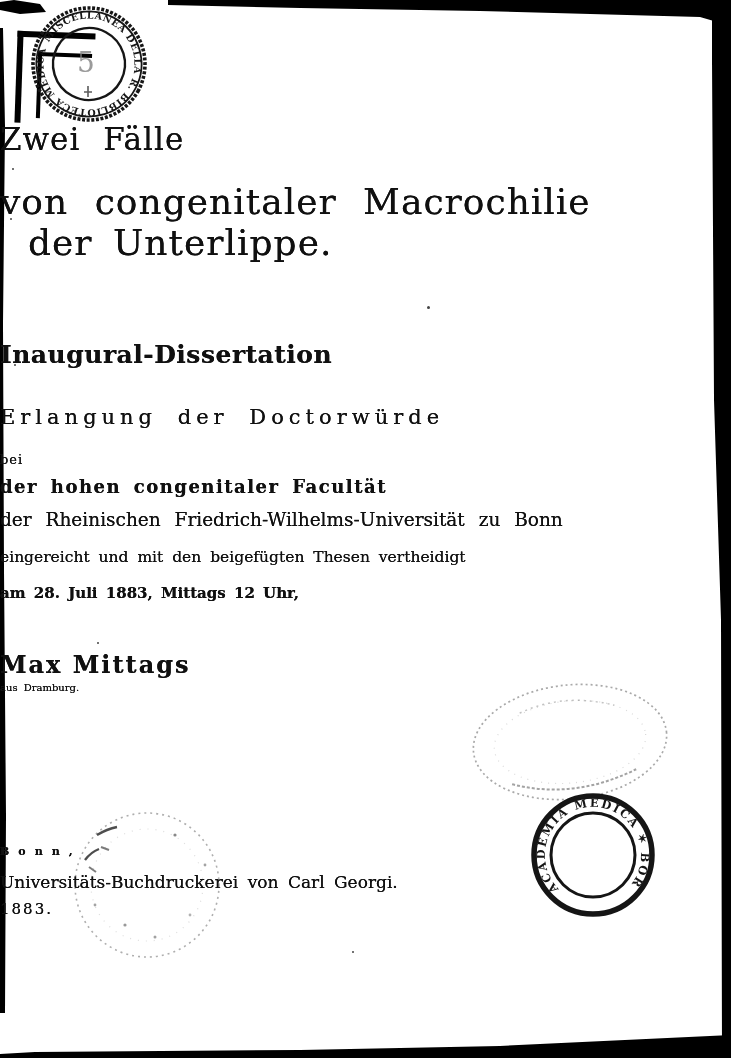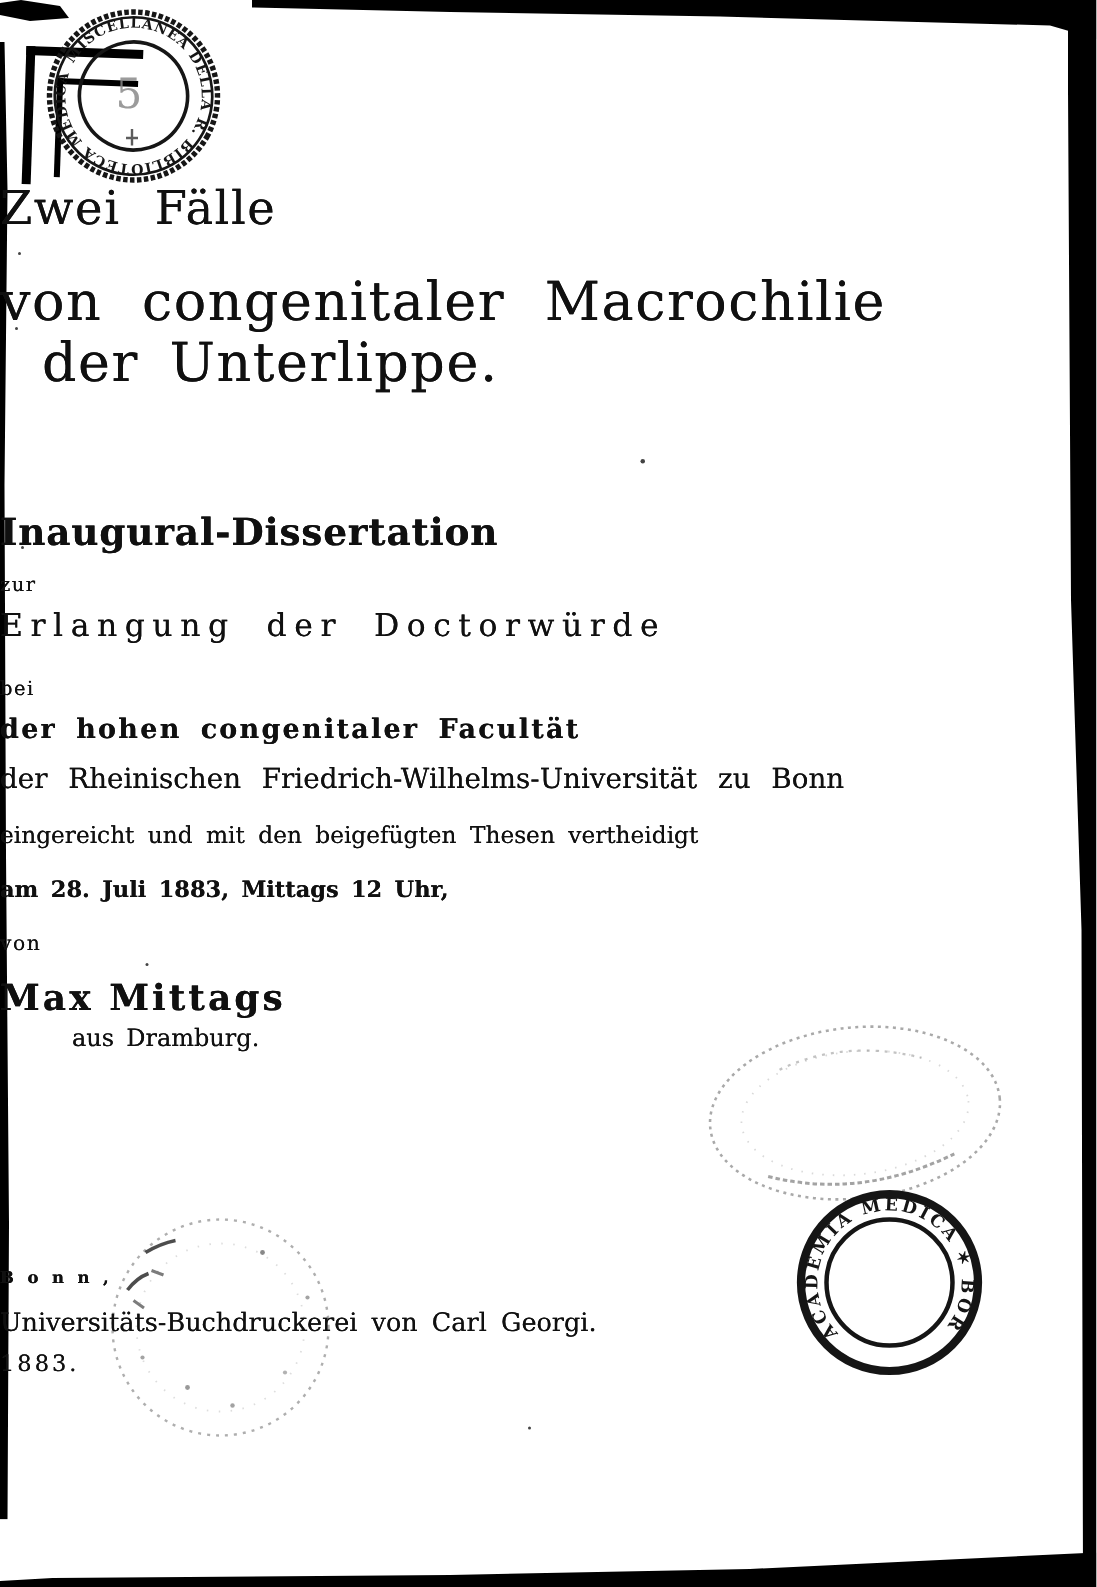--- a/index.html
+++ b/index.html
@@ -24,21 +24,21 @@
   .heading  { top:340px; font-size:25px; font-weight:bold; letter-spacing:.5px; }
   .zur      { top:383px; font-size:13px; letter-spacing:1px; }
   .degree   { top:405px; font-size:21px; letter-spacing:5px; word-spacing:9px; }
   .bei      { top:452px; font-size:13px; letter-spacing:1px; }
   .faculty  { top:476px; font-size:18px; font-weight:bold; letter-spacing:1.5px; word-spacing:5px; }
   .univ     { top:509px; font-size:18.5px; word-spacing:8px; }
   .subm     { top:548px; font-size:15.5px; word-spacing:4px; }
   .datel    { top:584px; font-size:15px; font-weight:bold; word-spacing:3px; }
   .von      { top:621px; font-size:13.5px; letter-spacing:1px; }
   .author   { top:650px; font-size:24px; font-weight:bold; letter-spacing:2px; }
-  .origin   { top:682px; font-size:16px; word-spacing:3px;padding-left:48px; }
+  .origin   { top:682px; font-size:10px; word-spacing:3px; }
   .city     { top:845px; font-size:11px; font-weight:bold; letter-spacing:9px; }
   .printer  { top:872px; font-size:17px; word-spacing:4px; }
   .year     { top:900px; font-size:15px; letter-spacing:2px; }
 </style>
 </head>
 <body>
 
 <div class="page">
 
   <div class="edge" style="left:0;top:0;width:731px;height:26px;
@@ -111,28 +111,26 @@
   <div class="speck" style="left:12px;top:168px;width:2px;height:2px;"></div>
   <div class="speck" style="left:10px;top:218px;width:2px;height:2px;"></div>
   <div class="speck" style="left:14px;top:364px;width:2px;height:2px;"></div>
   <div class="speck" style="left:97px;top:642px;width:2px;height:2px;"></div>
 
   <div class="tline title1">Zwei Fälle</div>
   <div class="tline title2">von congenitaler Macrochilie</div>
   <div class="tline title3">der Unterlippe.</div>
 
   <div class="tline heading">Inaugural-Dissertation</div>
-  <div class="tline zur">zur</div>
   <div class="tline degree">Erlangung der Doctorwürde</div>
   <div class="tline bei">bei</div>
   <div class="tline faculty">der hohen congenitaler Facultät</div>
   <div class="tline univ">der Rheinischen Friedrich-Wilhelms-Universität zu Bonn</div>
   <div class="tline subm">eingereicht und mit den beigefügten Thesen vertheidigt</div>
   <div class="tline datel">am 28. Juli 1883, Mittags 12 Uhr,</div>
-  <div class="tline von">von</div>
   <div class="tline author">Max Mittags</div>
   <div class="tline origin">aus Dramburg.</div>
 
   <div class="tline city">Bonn,</div>
   <div class="tline printer">Universitäts-Buchdruckerei von Carl Georgi.</div>
   <div class="tline year">1883.</div>
 
 </div>
 
 </body></html>

